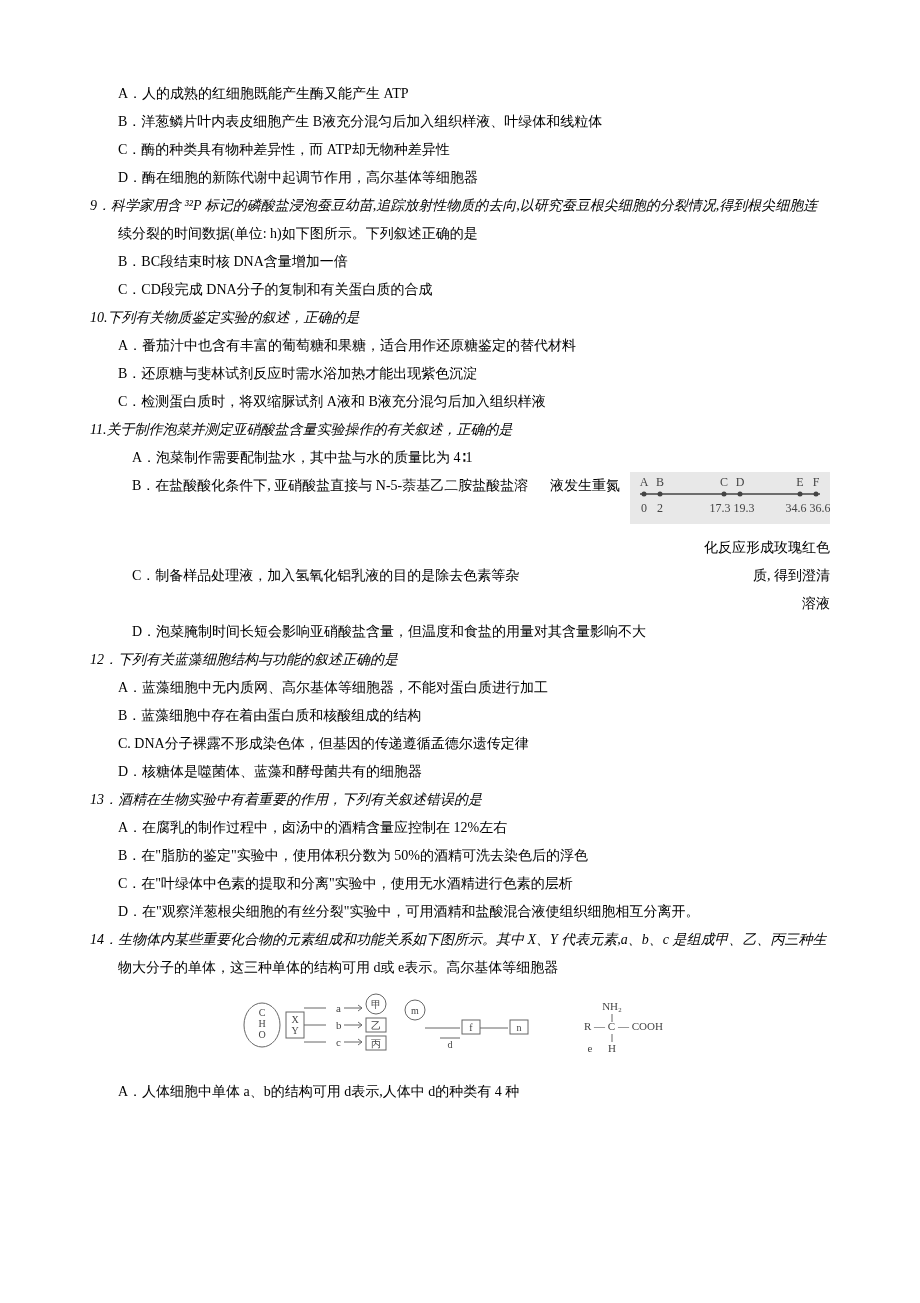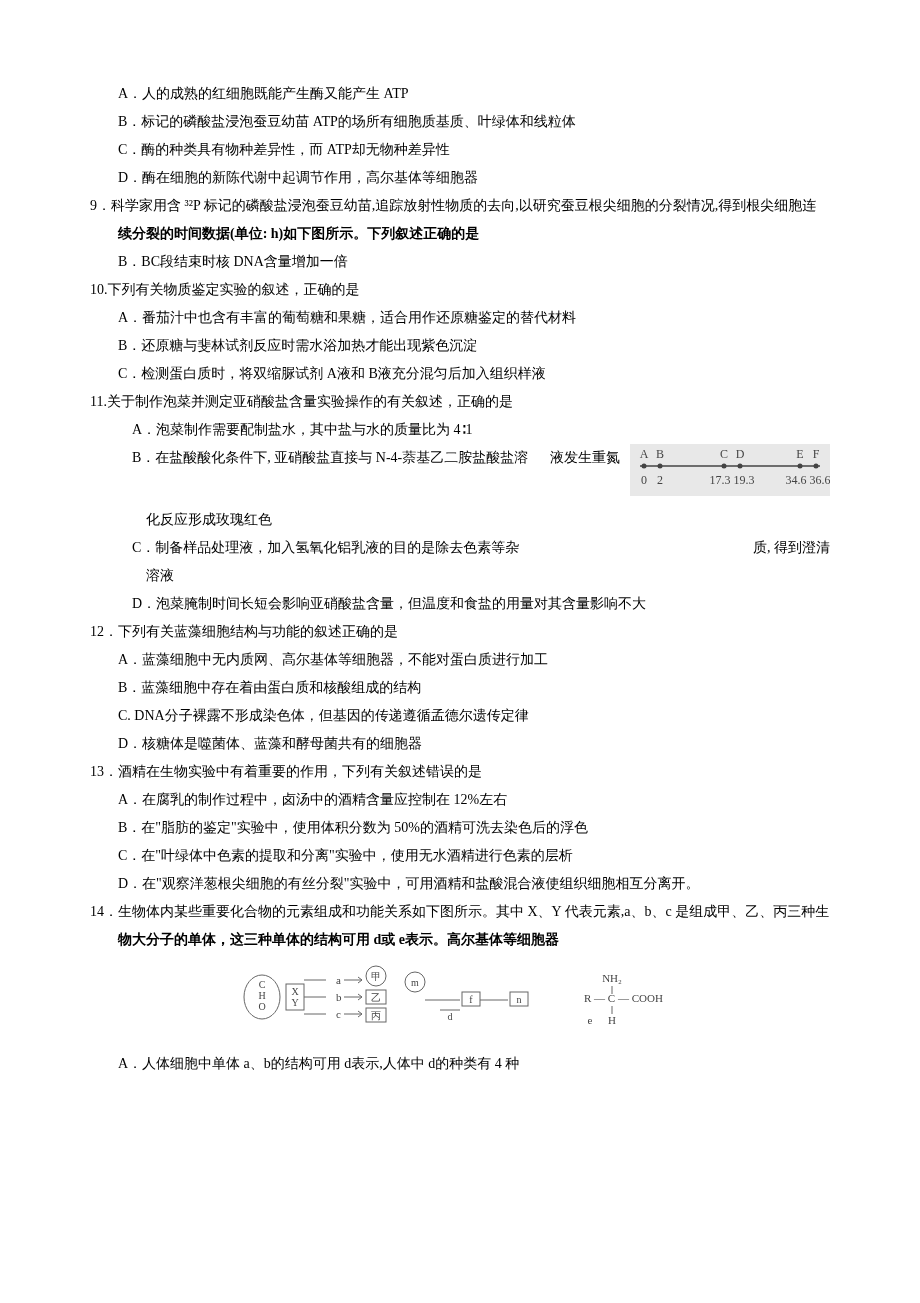--- a/index.html
+++ b/index.html
@@ -14,30 +14,31 @@
       color: #000;
       background: #fff;
       padding: 80px 90px 40px 90px;
       width: 920px;
     }
     .option-line {
       padding-left: 28px;
     }
     .q-line {
       padding-left: 0;
+      font-style: italic;
     }
     .q-indent {
       padding-left: 28px;
-      font-weight: bold;
     }
     .option-line-inner {
       padding-left: 42px;
     }
     .q-line-deep {
       padding-left: 42px;
+      text-align: right;
     }
     .float-img {
       float: right;
       width: 200px;
       margin-left: 10px;
     }
     .diagram-center {
       text-align: center;
       padding: 8px 0;
     }
@@ -48,29 +49,30 @@
     }
     .timeline-svg {
       background: #e8e8e8;
     }
   </style>
 </head>
 <body>
 
 <div>
   <div class="option-line">A．人的成熟的红细胞既能产生酶又能产生 ATP</div>
-  <div class="option-line">B．标记的磷酸盐浸泡蚕豆幼苗 ATP的场所有细胞质基质、叶绿体和线粒体</div>
+  <div class="option-line">B．洋葱鳞片叶内表皮细胞产生 B液充分混匀后加入组织样液、叶绿体和线粒体</div>
   <div class="option-line">C．酶的种类具有物种差异性，而 ATP却无物种差异性</div>
   <div class="option-line">D．酶在细胞的新陈代谢中起调节作用，高尔基体等细胞器</div>
 </div>
 
 <div>
   <div class="q-line">9．科学家用含 ³²P 标记的磷酸盐浸泡蚕豆幼苗,追踪放射性物质的去向,以研究蚕豆根尖细胞的分裂情况,得到根尖细胞连</div>
   <div class="q-indent">续分裂的时间数据(单位: h)如下图所示。下列叙述正确的是</div>
   <div class="option-line">B．BC段结束时核 DNA含量增加一倍</div>
+  <div class="option-line">C．CD段完成 DNA分子的复制和有关蛋白质的合成</div>
 </div>
 
 <div>
   <div class="q-line">10.下列有关物质鉴定实验的叙述，正确的是</div>
   <div class="option-line">A．番茄汁中也含有丰富的葡萄糖和果糖，适合用作还原糖鉴定的替代材料</div>
   <div class="option-line">B．还原糖与斐林试剂反应时需水浴加热才能出现紫色沉淀</div>
   <div class="option-line">C．检测蛋白质时，将双缩脲试剂 A液和 B液充分混匀后加入组织样液</div>
 </div>
 
 <div class="clearfix">
@@ -94,21 +96,21 @@
         <text x="170" y="14" font-size="12" text-anchor="middle" fill="#444">E</text>
         <text x="186" y="14" font-size="12" text-anchor="middle" fill="#444">F</text>
         <text x="14" y="40" font-size="12" text-anchor="middle" fill="#444">0</text>
         <text x="30" y="40" font-size="12" text-anchor="middle" fill="#444">2</text>
         <text x="90" y="40" font-size="12" text-anchor="middle" fill="#444">17.3</text>
         <text x="114" y="40" font-size="12" text-anchor="middle" fill="#444">19.3</text>
         <text x="166" y="40" font-size="12" text-anchor="middle" fill="#444">34.6</text>
         <text x="190" y="40" font-size="12" text-anchor="middle" fill="#444">36.6</text>
       </svg>
     </div>
-    <span>B．在盐酸酸化条件下, 亚硝酸盐直接与 N-4-萘基乙二胺盐酸盐溶</span>
+    <span>B．在盐酸酸化条件下, 亚硝酸盐直接与 N-5-萘基乙二胺盐酸盐溶</span>
     <span style="float:right">液发生重氮</span>
   </div>
   <div class="q-line-deep" style="padding-left:56px">化反应形成玫瑰红色</div>
 
   <div class="option-line-inner clearfix">
     <span>C．制备样品处理液，加入氢氧化铝乳液的目的是除去色素等杂</span>
     <span style="float:right">质, 得到澄清</span>
   </div>
   <div class="q-line-deep" style="padding-left:56px">溶液</div>
 

